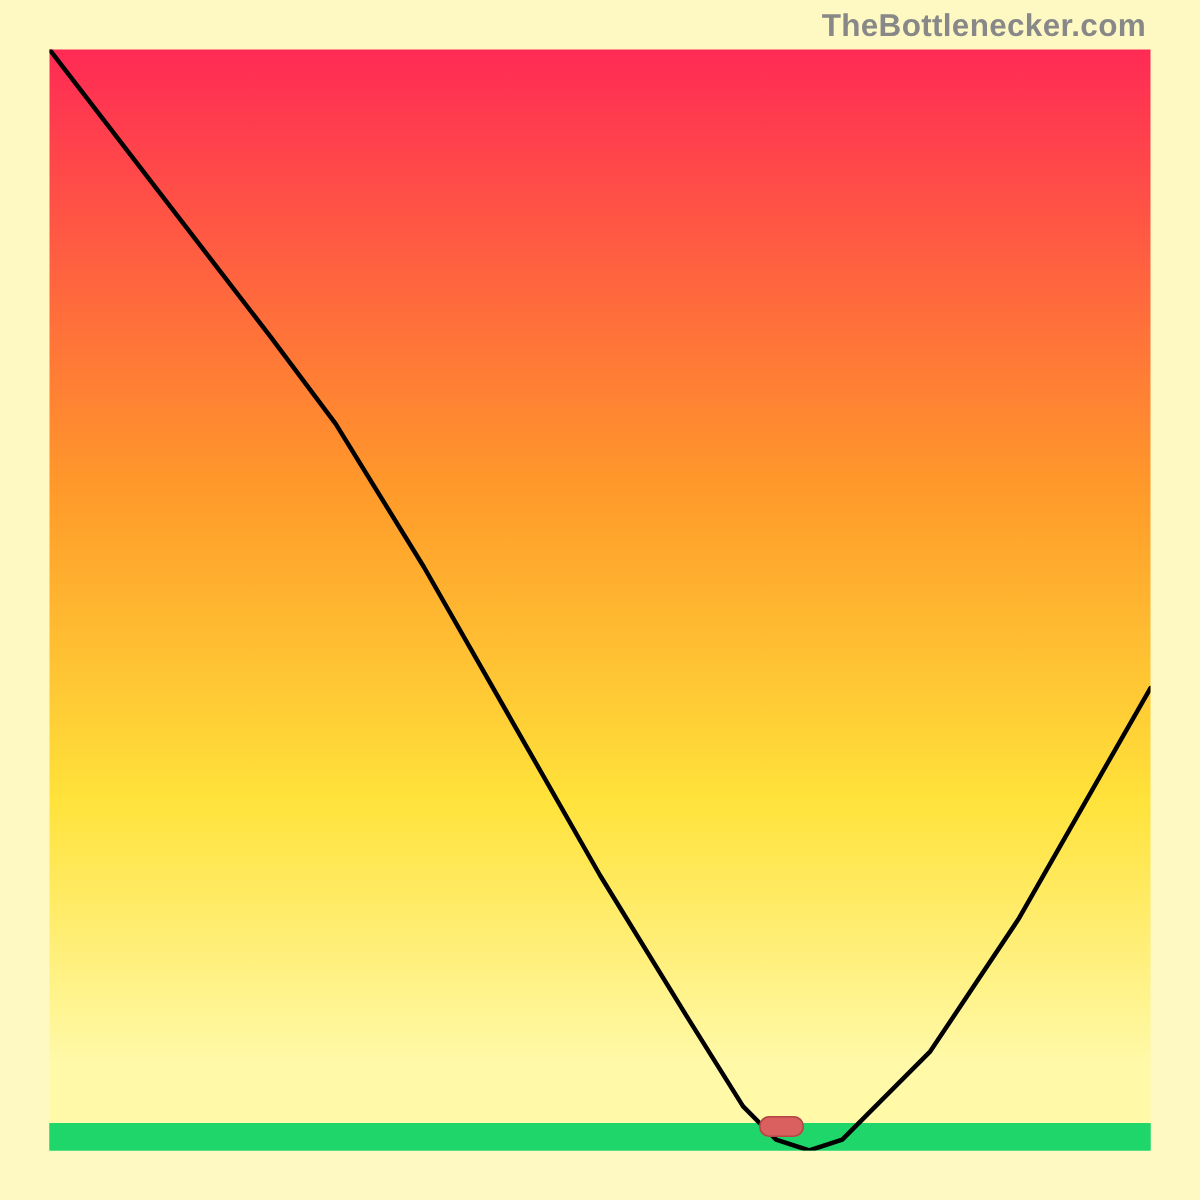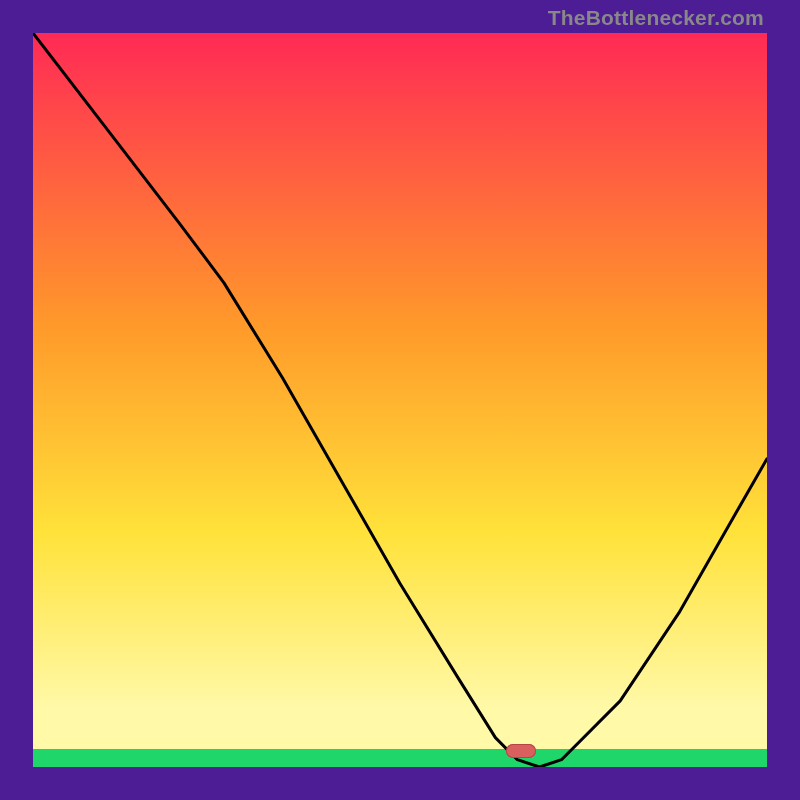--- a/index.html
+++ b/index.html
@@ -8,21 +8,21 @@
     width: 800px;
     height: 800px;
     background: #000;
     overflow: hidden;
     font-family: Arial, Helvetica, sans-serif;
   }
   .frame {
     position: relative;
     width: 800px;
     height: 800px;
-    background: #4c1d95;
+    background: #fef9c3;
   }
   .plot-area {
     position: absolute;
     left: 33px;
     top: 33px;
     width: 734px;
     height: 734px;
     
   }
   .greenband {

